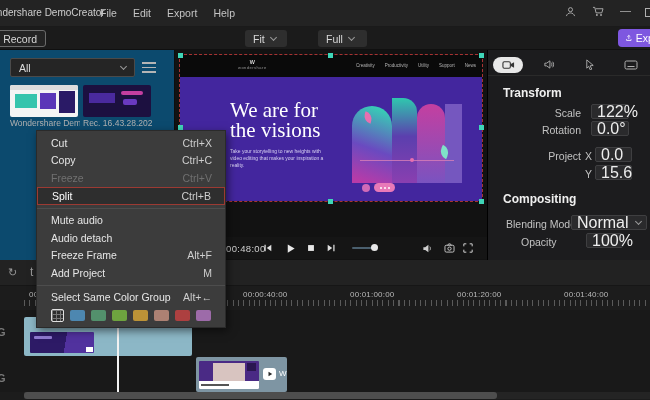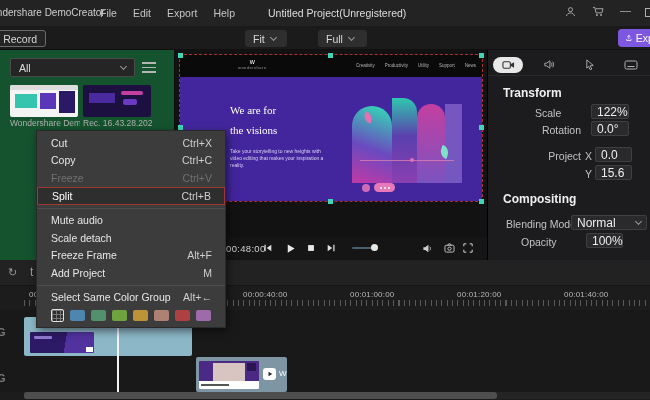--- a/index.html
+++ b/index.html
@@ -12,54 +12,54 @@
   #app-title{left:-18px;top:7px;font-size:10px;color:#cfcfcf;white-space:nowrap}
   #main-menus{left:100px;top:7px;display:flex;gap:16px;font-size:10.5px;color:#c4c4c4}
   #project-title{left:268px;top:7px;font-size:10.5px;color:#dedede;white-space:nowrap}
   .winicon{top:6px;color:#b0b0b0;font-size:11px}
   
   #toolbar{left:0;top:27px;width:650px;height:23px;background:#1b1b1b;border-bottom:1px solid #101010}
   #record-btn{left:-14px;top:3px;width:60px;height:17px;border:1px solid #6b6b6b;border-radius:3px;font-size:10.5px;color:#d8d8d8;display:flex;align-items:center;justify-content:flex-end;padding-right:8px;background:#242424}
   .dd{top:3px;height:17px;background:#2e2e2e;border-radius:3px;font-size:10.5px;color:#d8d8d8;display:flex;align-items:center;padding:0 8px}
   #export-btn{left:618px;top:2px;width:56px;height:18px;background:#7e57e0;border-radius:4px;color:#fff;font-size:10.5px;display:flex;align-items:center;gap:4px;padding:0 8px}
   
-  #media-panel{left:0;top:50px;width:175px;height:210px;background:#14532d;border-right:1px solid #0d0d0d}
+  #media-panel{left:0;top:50px;width:175px;height:210px;background:#0c4a6e;border-right:1px solid #0d0d0d}
   #filter-dd{left:10px;top:8px;width:125px;height:19px;background:#252525;border:1px solid #4a4a4a;border-radius:2px;font-size:10.5px;color:#ddd;display:flex;align-items:center;justify-content:space-between;padding:0 8px}
   #hamburger{left:142px;top:12px;width:14px;height:11px;background:linear-gradient(#b5b5b5 0 1.5px,transparent 1.5px 4.5px,#b5b5b5 4.5px 6px,transparent 6px 9px,#b5b5b5 9px 10.5px,transparent 10.5px)}
   .thumb{top:35px;width:68px;height:32px;border-radius:2px;overflow:hidden}
   #thumb1{left:10px;background:#f4f4f4}
   #thumb2{left:83px;background:#1c1040}
   .thumb-label{top:68px;font-size:8.5px;color:#b0b0b0;white-space:nowrap;max-width:70px;overflow:hidden}
   
   #preview{left:175px;top:50px;width:312px;height:210px;background:#121212}
   #canvas{left:5px;top:5px;width:302px;height:146px;outline:1.5px dashed #a83232;background:#43269e;overflow:hidden}
   .handle{width:5px;height:5px;background:#3fd6b8;z-index:5}
   #site-nav-bar{left:0;top:0;width:302px;height:22px;background:#0a0a0a;display:flex;align-items:center}
   #site-brand{left:58px;top:4px;text-align:center;color:#fff;font-size:7px;line-height:6px}
   #site-brand small{display:block;font-size:4px;color:#999;letter-spacing:.5px}
   #site-nav{left:176px;top:8px;display:flex;gap:10px;font-size:4.5px;color:#b5b5b5}
-  #headline{left:50px;top:45px;font-family:"Liberation Serif",serif;font-size:11px;line-height:20px;color:#fff}
+  #headline{left:50px;top:45px;font-family:"Liberation Serif",serif;font-size:21px;line-height:20px;color:#fff}
   #site-body{left:50px;top:93px;width:102px;font-size:5px;line-height:7px;color:#d8d2f2}
   #ill{left:172px;top:43px;width:110px;height:85px}
   .ish{position:absolute;bottom:0}
   #dots{left:182px;top:128px;display:flex;gap:4px;align-items:center}
   
   #playbar{left:175px;top:237px;width:312px;height:22px;background:#151515}
   #timecode{left:37px;top:6px;font-size:9.5px;color:#cfcfcf;letter-spacing:.3px}
   .tbtn{top:4px;width:14px;height:14px;display:flex;align-items:center;justify-content:center}
   #speed-slider{left:177px;top:10px;width:26px;height:2px;background:#4a5f6e;border-radius:1px}
   #speed-knob{left:196px;top:7px;width:7px;height:7px;border-radius:50%;background:#e8e8e8}
   
   #props{left:487px;top:50px;width:185px;height:210px;background:#1c1c1e;border-left:1px solid #000}
   #tabs{left:0;top:8px;width:163px;height:18px;display:flex;justify-content:space-around;align-items:center;border-bottom:1px solid #2a2a2a;padding-bottom:4px}
   .tab{width:30px;height:16px;display:flex;align-items:center;justify-content:center;border-radius:9px}
   .tab.active{background:#e8e8e8}
   .sect{font-size:12px;font-weight:bold;color:#efefef}
   .plabel{font-size:10.5px;color:#c2c2c2}
-  .pval{background:#2a2a2c;border:1px solid #3f3f41;border-radius:2px;height:15px;font-size:12px;color:#eee;display:flex;align-items:center;padding-left:5px}
+  .pval{background:#2a2a2c;border:1px solid #3f3f41;border-radius:2px;height:15px;font-size:16px;color:#eee;display:flex;align-items:center;padding-left:5px}
   
   #timeline{left:0;top:260px;width:650px;height:140px;background:#1c1c1c}
   #tl-toolbar{left:0;top:0;width:650px;height:26px;background:#222;border-bottom:1px solid #161616}
   #ruler-ticks{left:24px;top:40px;width:626px;height:6px;background-image:repeating-linear-gradient(90deg,#5a5a5a 0,#5a5a5a 1px,transparent 1px,transparent 5.35px)}
   .rlabel{top:30px;font-size:8px;color:#b8b8b8;letter-spacing:.2px}
   #tracks{left:0;top:50px;width:650px;height:82px;background:#191919}
   #clip1{left:24px;top:7px;width:168px;height:39px;background:#8cb7c6;border-radius:2px}
   #clip1-thumb{left:6px;top:15px;width:64px;height:21px;background:linear-gradient(100deg,#2d1a66 55%,#51329e 55%);border-radius:1px}
   #clip2{left:196px;top:47px;width:91px;height:35px;background:#7e95a3;border-radius:2px}
   #clip2-thumb{left:3px;top:4px;width:60px;height:28px;background:#4a2a85;border-radius:1px;overflow:hidden}
@@ -83,21 +83,20 @@
 <body>
 
 <div class="abs" id="menubar">
   <span class="abs" id="app-title">Wondershare DemoCreator</span>
   <div class="abs" id="main-menus">
     <span>File</span>
     <span>Edit</span>
     <span>Export</span>
     <span>Help</span>
   </div>
-  <span class="abs" id="project-title">Untitled Project(Unregistered)</span>
   <span class="abs winicon" style="left:565px">
     <svg width="11" height="11" viewBox="0 0 12 12">
         <circle cx="6" cy="4" r="2.2" fill="none" stroke="#b0b0b0" stroke-width="1"></circle>
         <path d="M1.5 11c.8-2.4 2.5-3.4 4.5-3.4s3.7 1 4.5 3.4" fill="none" stroke="#b0b0b0" stroke-width="1"></path>
       </svg>
   </span>
   <span class="abs winicon" style="left:592px">
     <svg width="12" height="11" viewBox="0 0 13 12">
         <path d="M1 1.5h2l1.4 6h6.2l1.4-4.5H4" fill="none" stroke="#b0b0b0" stroke-width="1"></path>
         <circle cx="5.3" cy="9.8" r="1" fill="#b0b0b0"></circle>
@@ -264,21 +263,21 @@
         </svg>
     </span>
     <span class="tab">
       <svg width="14" height="10" viewBox="0 0 14 10">
           <rect x="1" y="1" width="12" height="8" rx="1.5" fill="none" stroke="#b0b0b0" stroke-width="1"></rect>
           <path d="M3.5 6.5h7" stroke="#b0b0b0" stroke-width="1"></path>
         </svg>
     </span>
   </div>
   <span class="abs sect" style="left:15px;top:36px">Transform</span>
-  <span class="abs plabel" style="left:47px;top:57px;width:60px;text-align:left">Scale</span>
+  <span class="abs plabel" style="left:33px;top:57px;width:60px;text-align:right">Scale</span>
   <div class="abs pval" style="left:103px;top:54px;width:38px">122%</div>
   <span class="abs plabel" style="left:33px;top:74px;width:60px;text-align:right">Rotation</span>
   <div class="abs pval" style="left:103px;top:71px;width:38px">0.0°</div>
   <span class="abs plabel" style="left:33px;top:100px;width:60px;text-align:right">Project</span>
   <span class="abs plabel" style="left:97px;top:100px">X</span>
   <div class="abs pval" style="left:107px;top:97px;width:37px">0.0</div>
   <span class="abs plabel" style="left:97px;top:118px">Y</span>
   <div class="abs pval" style="left:107px;top:115px;width:37px">15.6</div>
   <span class="abs sect" style="left:15px;top:142px">Compositing</span>
   <span class="abs plabel" style="left:18px;top:168px">Blending Mode</span>
@@ -348,21 +347,21 @@
   <div class="mi hl">
       <span>Split</span>
       <span class="sc">Ctrl+B</span>
     </div>
   <div class="msep"></div>
   <div class="mi">
       <span>Mute audio</span>
       <span class="sc"></span>
     </div>
   <div class="mi">
-      <span>Scale detach</span>
+      <span>Audio detach</span>
       <span class="sc"></span>
     </div>
   <div class="mi">
       <span>Freeze Frame</span>
       <span class="sc">Alt+F</span>
     </div>
   <div class="mi">
       <span>Add Project</span>
       <span class="sc">M</span>
     </div>

